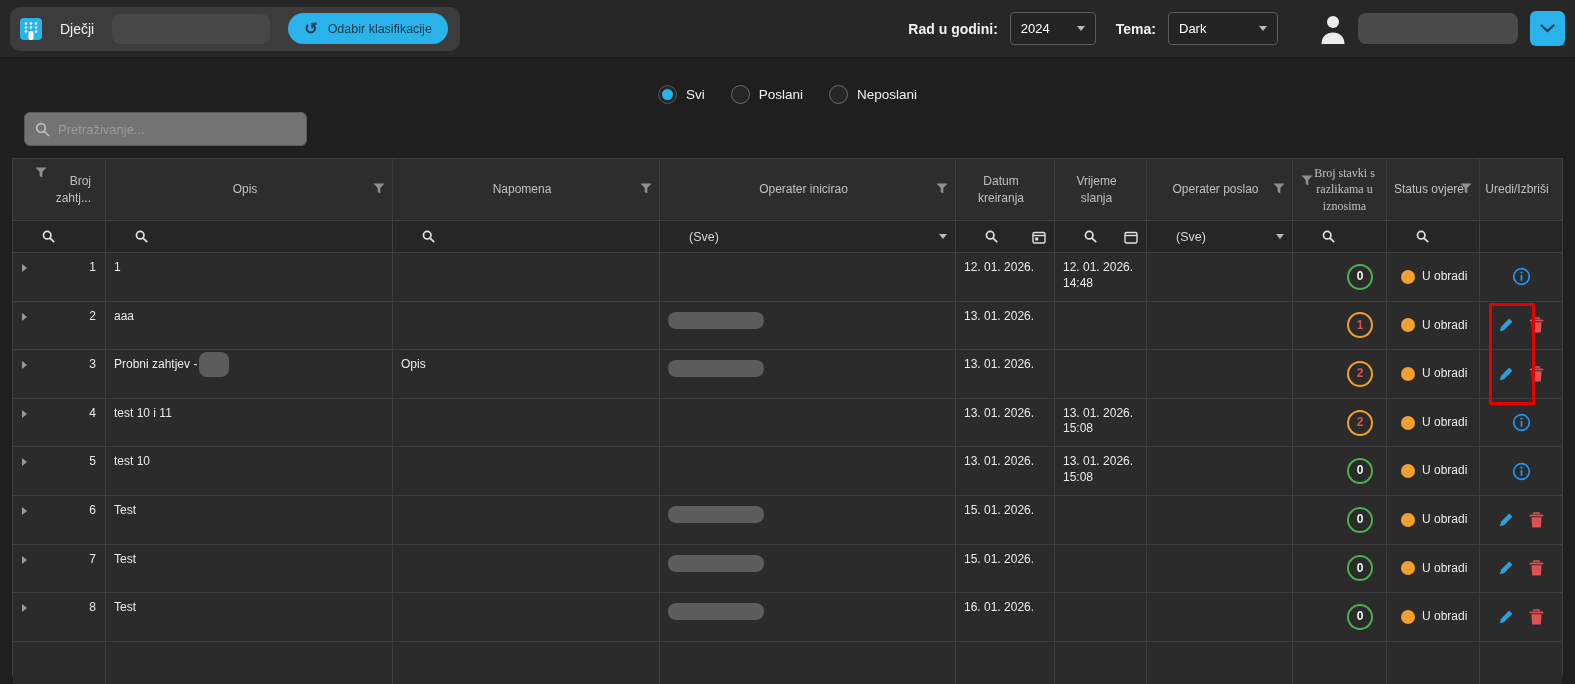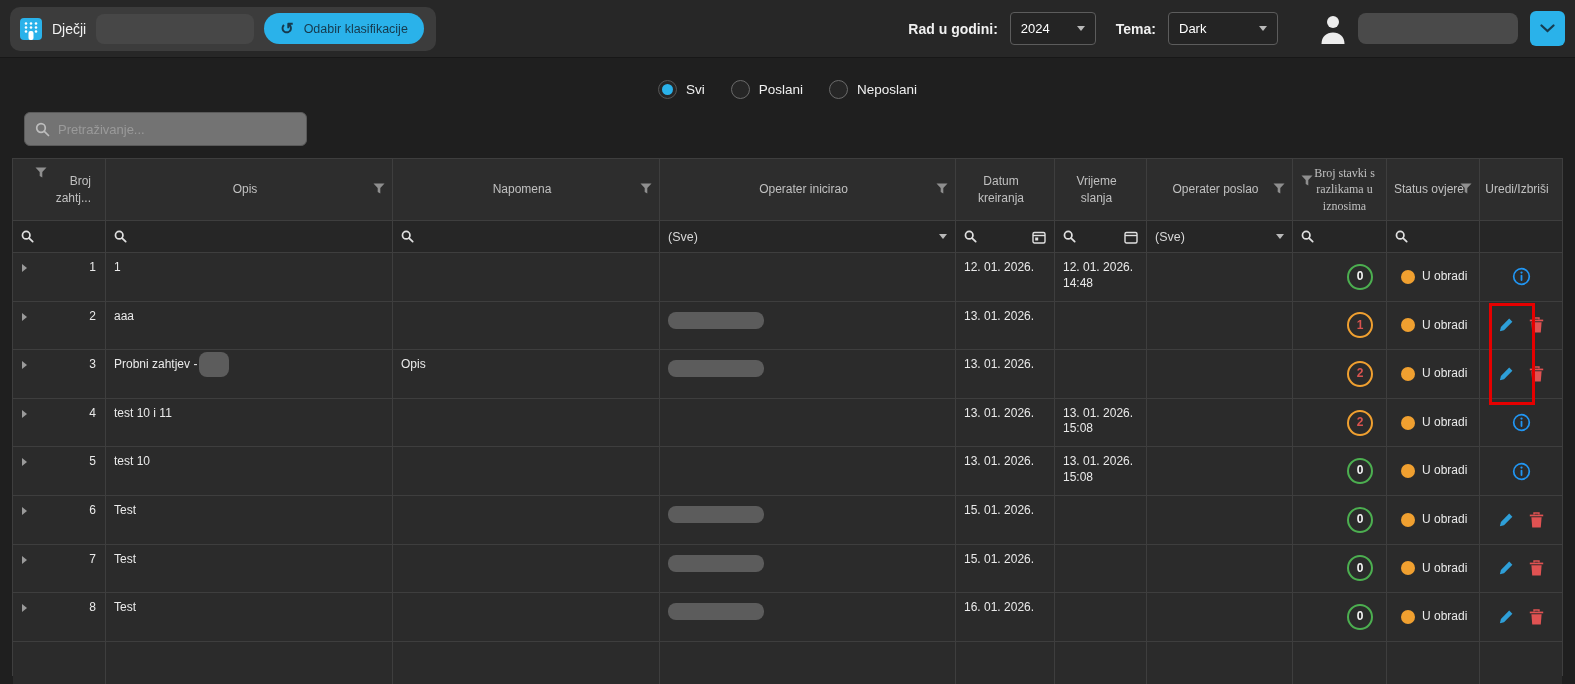--- a/index.html
+++ b/index.html
@@ -2,42 +2,42 @@
 <html><head>
 <meta charset="utf-8">
 <style>
   * { margin:0; padding:0; box-sizing:border-box; }
   html,body { width:1575px; height:684px; background:#1f1f1f; overflow:hidden;
     font-family:"Liberation Sans", sans-serif; color:#e6e6e6; position:relative; }
 
   
   .topbar { height:58px; background:#272727; border-bottom:1px solid #171717;
     display:flex; align-items:center; justify-content:space-between; padding:0 10px; }
-  .tb-left-panel { display:flex; align-items:center; gap:10px; background:#3c3c3c;
+  .tb-left-panel { display:flex; align-items:center; gap:18px; background:#3c3c3c;
     border-radius:10px; height:44px; padding:0 12px 0 10px; }
   .app-label { font-size:14px; color:#f2f2f2; }
   .redacted-input { width:158px; height:30px; background:#474747; border-radius:8px; border:none; }
   .btn-cyan { display:flex; align-items:center; gap:10px; background:#2ab2ea; color:#16394c;
     border:none; border-radius:16px; height:31px; padding:0 16px; font-size:12.5px;
     font-family:"Liberation Sans", sans-serif; cursor:pointer; }
   .undo-glyph { font-size:16px; font-weight:bold; color:#16394c; line-height:1; }
   .tb-right { display:flex; align-items:center; gap:12px; }
   .tb-label { font-size:14px; font-weight:bold; color:#f0f0f0; }
   .selectbox { display:flex; align-items:center; justify-content:space-between; width:86px;
     height:33px; background:#242424; border:1px solid #5c5c5c; border-radius:4px;
     padding:0 10px; font-size:13px; color:#fff; cursor:pointer; }
   .selectbox.wide { width:110px; }
   .caret-down { width:0; height:0; border-left:4px solid transparent; border-right:4px solid transparent;
     border-top:5px solid #b9b9b9; }
   .user-redacted { width:160px; height:31px; background:#4a4a4a; border-radius:8px; }
   .btn-blue-sq { width:35px; height:35px; background:#2ab2ea; border:none; border-radius:6px;
     display:flex; align-items:center; justify-content:center; cursor:pointer; }
 
   
-  .radio-row { display:flex; justify-content:center; align-items:center; gap:26px; margin-top:16px; height:30px; }
+  .radio-row { display:flex; justify-content:center; align-items:flex-end; gap:26px; margin-top:16px; height:30px; }
   .radio-item { display:flex; align-items:center; gap:9px; cursor:pointer; }
   .radio-circle { width:19px; height:19px; border-radius:50%; background:#262626; border:1px solid #6a6a6a;
     display:flex; align-items:center; justify-content:center; }
   .radio-circle.sel { border-color:#555; }
   .radio-dot { width:11px; height:11px; border-radius:50%; background:#2ab2ea; }
   .radio-label { font-size:13.5px; color:#f0f0f0; }
 
   
   .search-wrap { margin:8px 0 0 24px; width:283px; height:34px; border:1px solid #5a5a5a;
     border-radius:6px; display:flex; align-items:center; padding:8px 10px; gap:8px; background:#737373; }
@@ -54,21 +54,21 @@
 
   .hdr-row { height:62px; background:#2d2d2d; border-bottom:1px solid #3e3e3e; }
   .hdr { display:flex; align-items:center; justify-content:center; text-align:center;
     color:#c0c0c0; padding:4px 14px 4px 6px; line-height:1.35; cursor:pointer; }
   .hdr .funnel-right { position:absolute; right:7px; top:50%; transform:translateY(-50%); }
   .hdr .funnel-inline { margin-right:6px; flex:none; align-self:flex-start; margin-top:3px; }
   .hdr.two-line { justify-content:flex-start; padding-left:22px; }
   .hdr.no-pad { padding-right:14px; }
 
   .filter-row { height:32px; background:#262626; border-bottom:1px solid #3e3e3e; }
-  .fcell { display:flex; align-items:center; padding:0 8px; gap:6px; color:#cfcfcf; cursor:pointer; }
+  .fcell { display:flex; align-items:center; padding:0 8px; gap:6px; color:#cfcfcf; cursor:pointer;margin-left:21px; }
   .fcell .spacer { flex:1; }
   .sve { font-size:12.5px; color:#d8d8d8; }
 
   .body-rows .row { border-bottom:1px solid #3e3e3e; height:48.6px; background:#2b2b2b; }
   .dcell { padding:7px 8px; color:#eaeaea; line-height:1.3; display:flex; align-items:flex-start; }
   .dcell.center { align-items:center; padding-top:0; padding-bottom:0; }
   .c-num { justify-content:space-between; padding-left:9px; padding-right:9px; }
   .expander { width:0; height:0; border-left:5px solid #9a9a9a; border-top:4px solid transparent;
     border-bottom:4px solid transparent; margin-top:4px; cursor:pointer; }
   .blob { display:inline-block; width:30px; height:25px; background:#5c5c5c; border-radius:8px;

